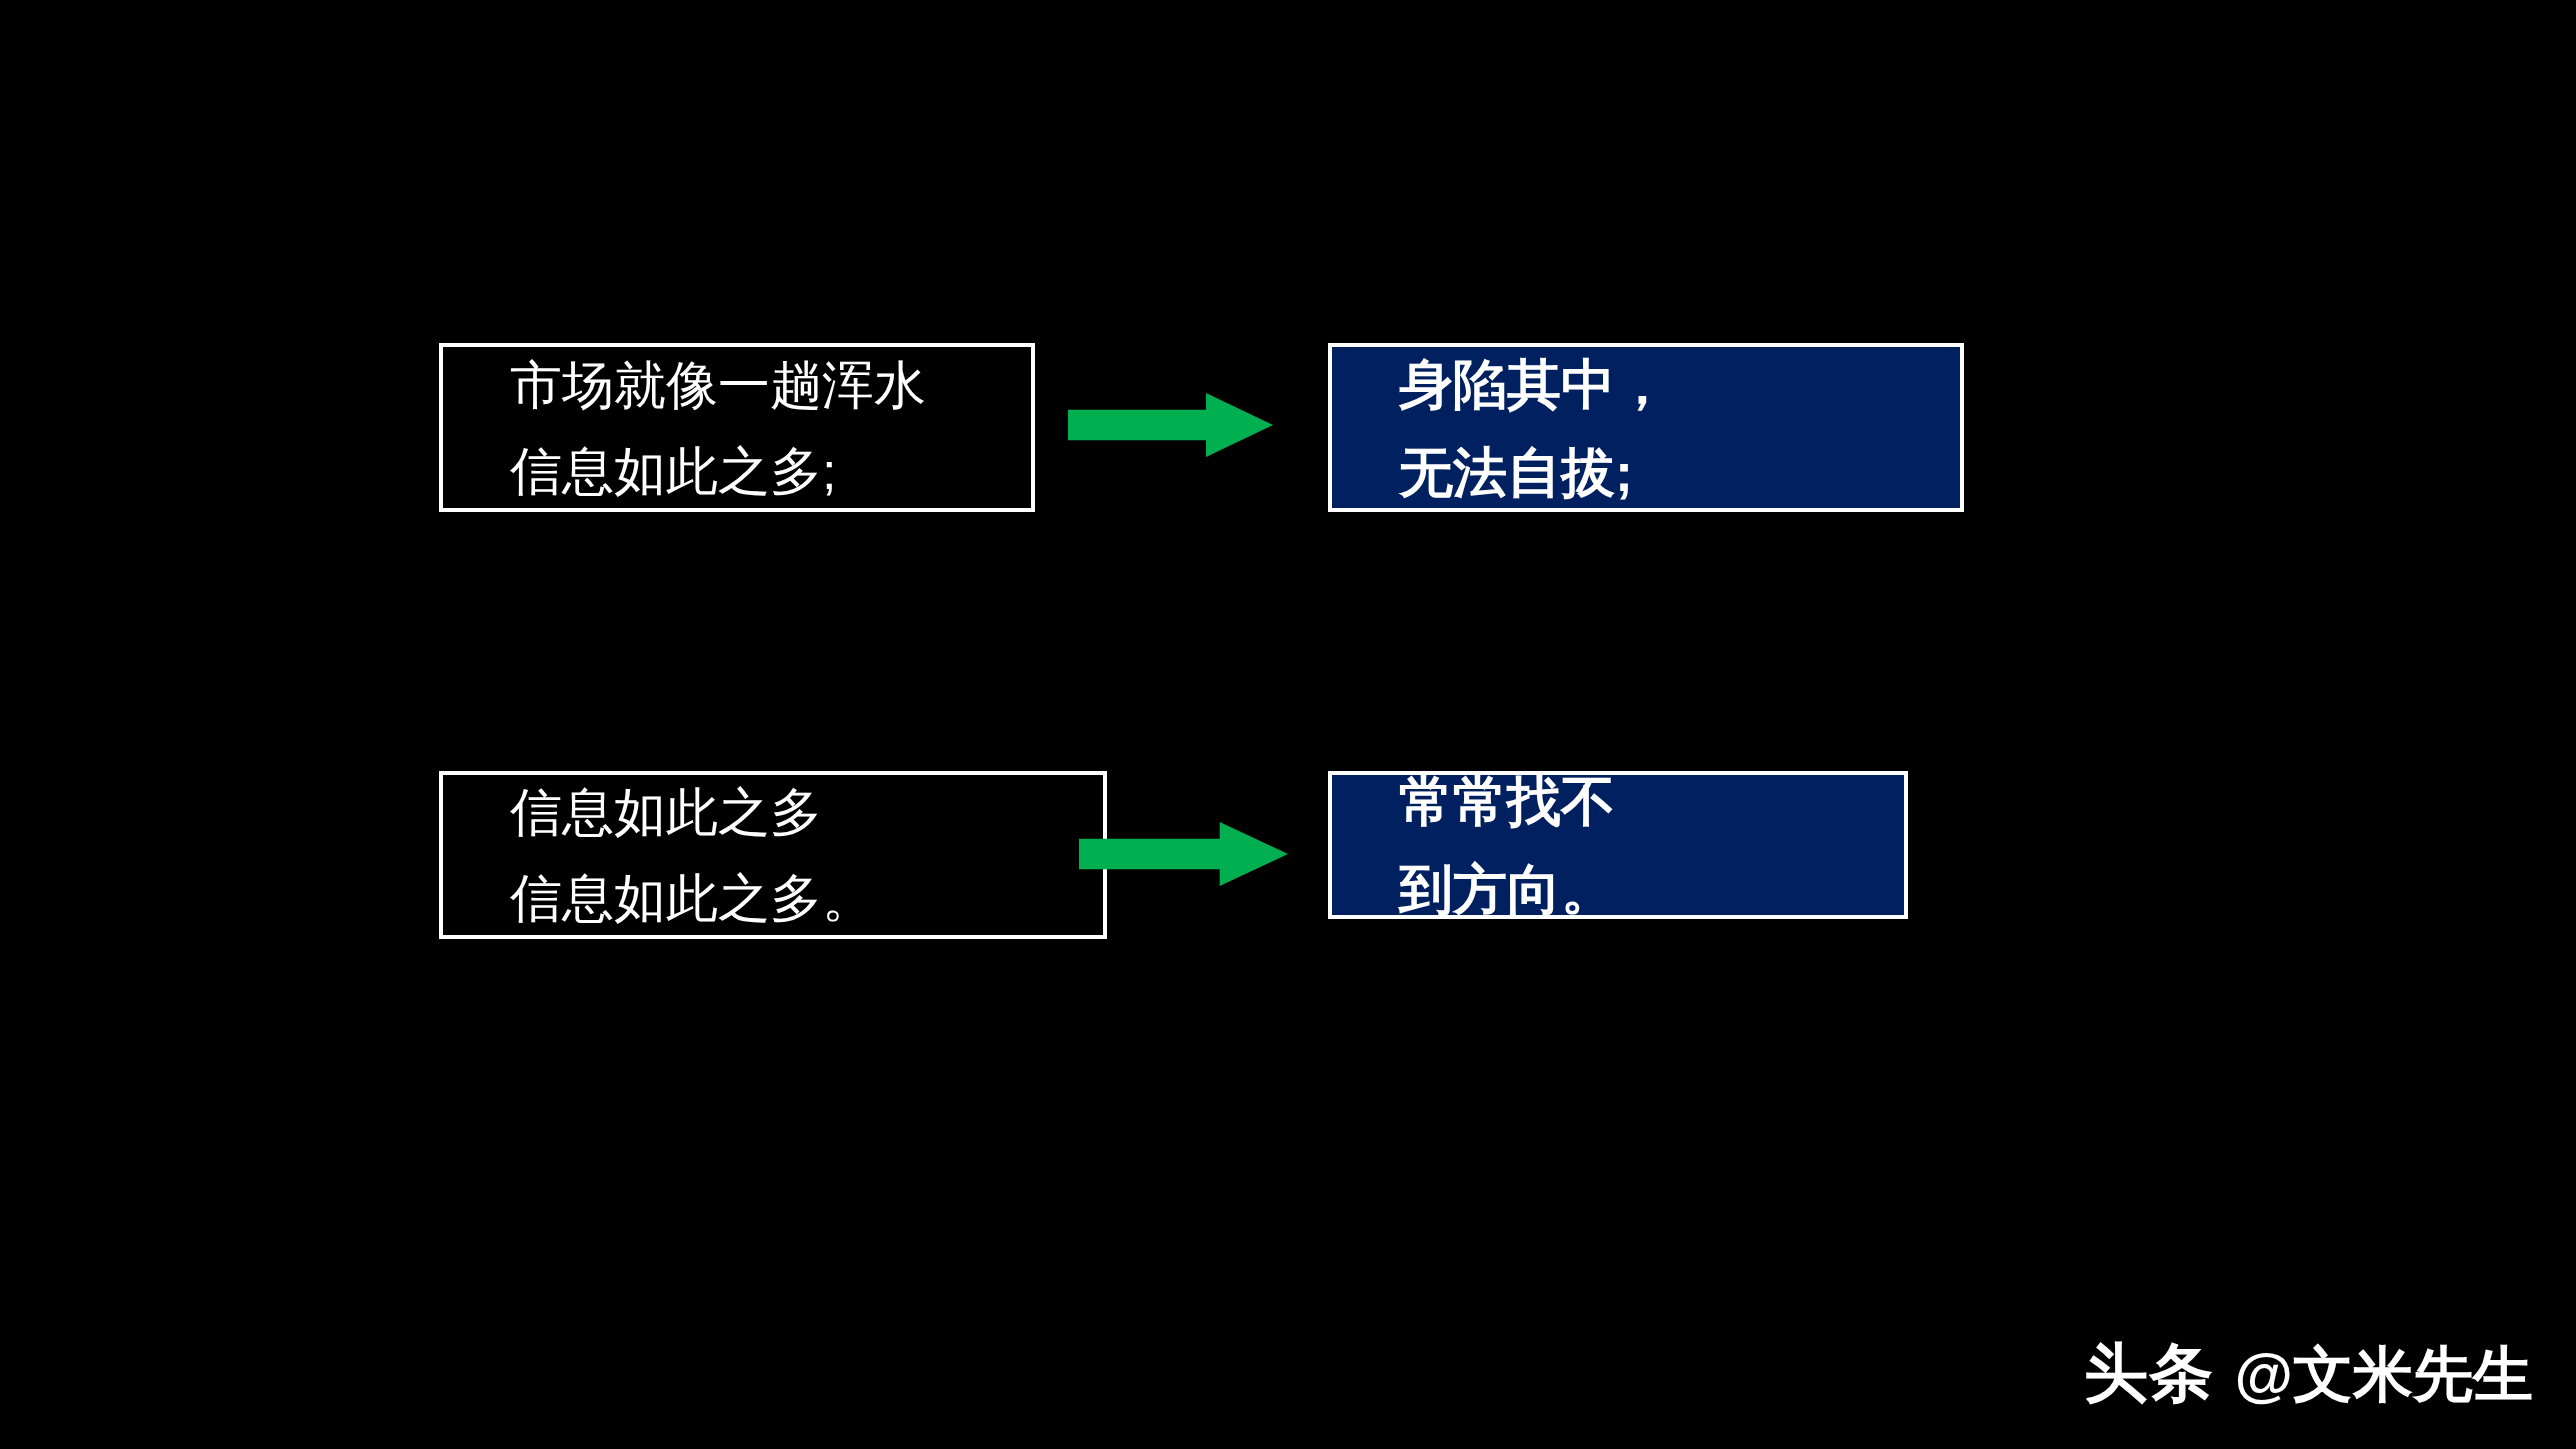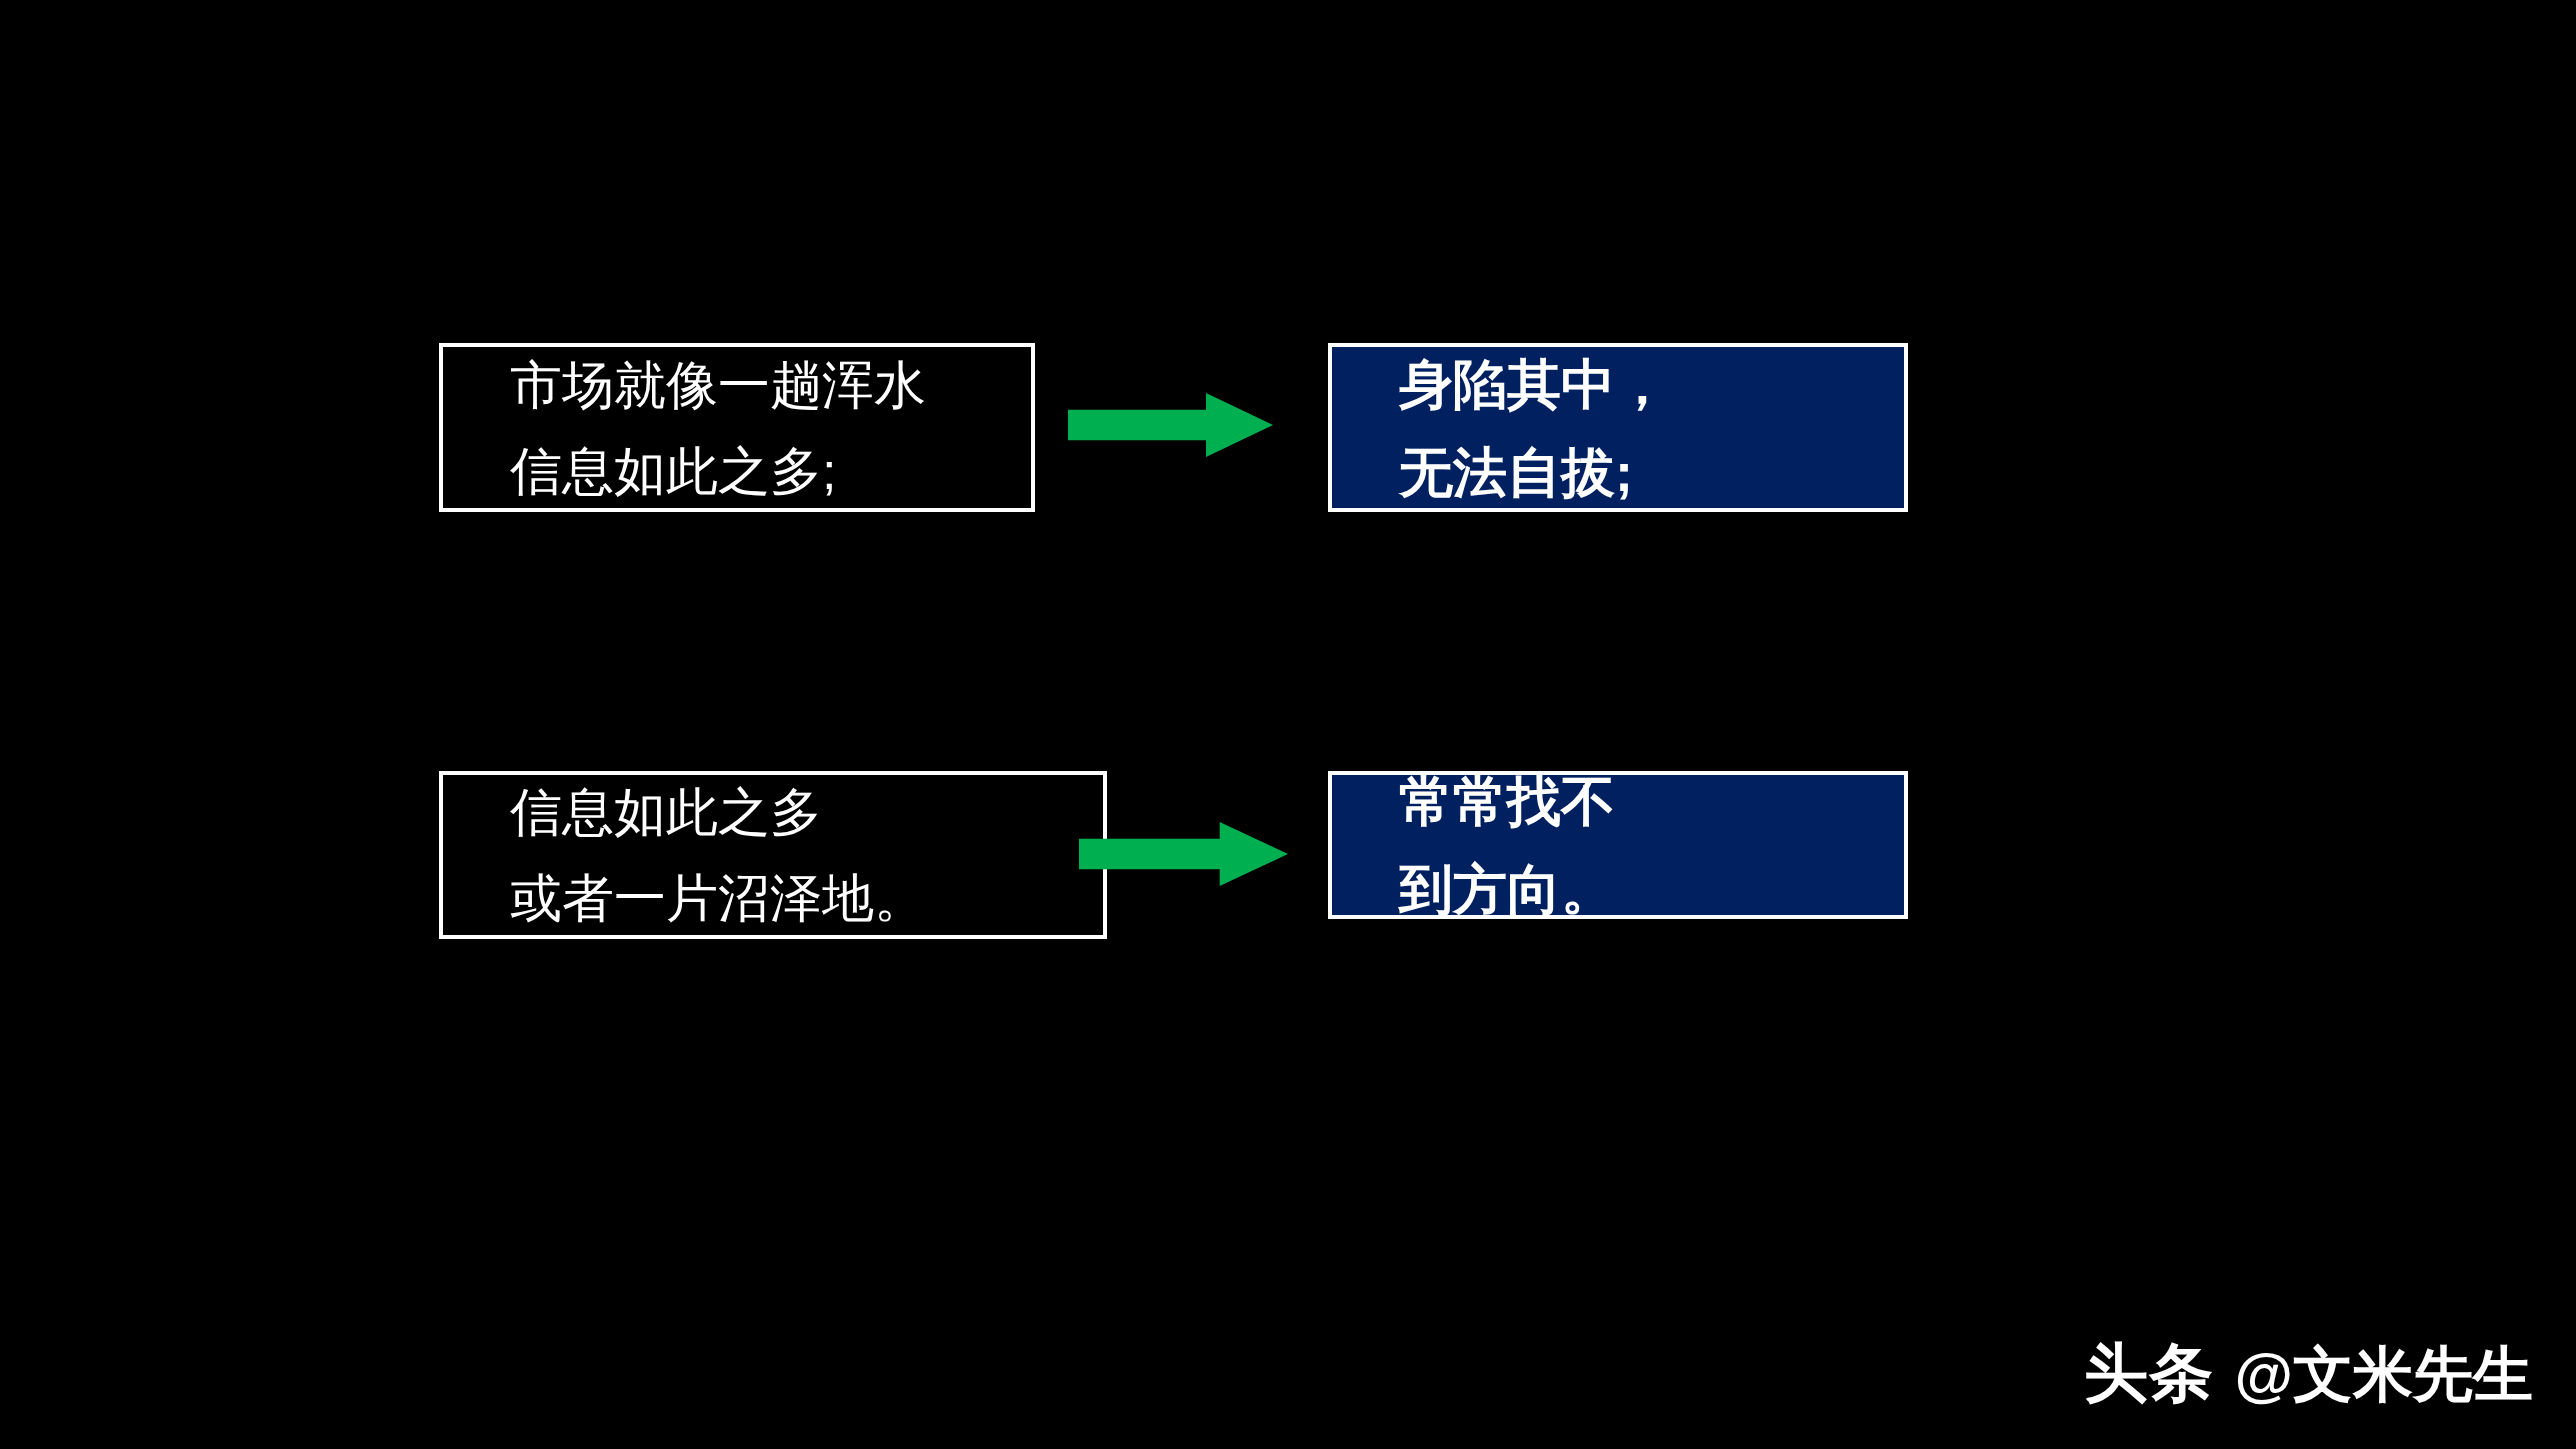--- a/index.html
+++ b/index.html
@@ -32,21 +32,21 @@
     white-space: nowrap;
     margin-left: 48px;
   }
   .cause { background: #000000; }
   .effect { background: var(--box-blue, #002060); }
   .effect .line {
     font-weight: 700;
     font-size: 54px;
   }
   #cause-1  { left: 439px;  top: 343px;  width: 596px; height: 169px; }
-  #effect-1 { left: 1328px; top: 343px;  width: 580px; height: 169px; }
+  #effect-1 { left: 1328px; top: 343px;  width: 636px; height: 169px; }
   #cause-2  { left: 439px;  top: 771px; width: 668px; height: 168px; }
   #effect-2 { left: 1328px; top: 771px; width: 580px; height: 148px; }
   .arrow { position: absolute; display: block; }
   #arrow-1 { left: 1068px; top: 393px;  width: 205px; height: 64px; }
   #arrow-2 { left: 1079px; top: 822px; width: 209px; height: 64px; }
   .watermark {
     position: absolute;
     right: 43px;
     bottom: 32px;
     color: #ffffff;
@@ -80,21 +80,21 @@
     <polygon points="0,25 206,25 206,0 306,48 206,96 206,71 0,71" fill="#00B050"></polygon>
   </svg>
 
   <div class="box effect" id="effect-1">
     <div class="line">身陷其中，</div>
     <div class="line">无法自拔;</div>
   </div>
 
   <div class="box cause" id="cause-2">
     <div class="line">信息如此之多</div>
-    <div class="line">或者一片沼泽地。</div>
+    <div class="line">信息如此之多。</div>
   </div>
 
   <svg class="arrow" id="arrow-2" viewBox="0 0 306 96" preserveAspectRatio="none">
     <polygon points="0,25 206,25 206,0 306,48 206,96 206,71 0,71" fill="#00B050"></polygon>
   </svg>
 
   <div class="box effect" id="effect-2">
     <div class="line">常常找不</div>
     <div class="line">到方向。</div>
   </div>

